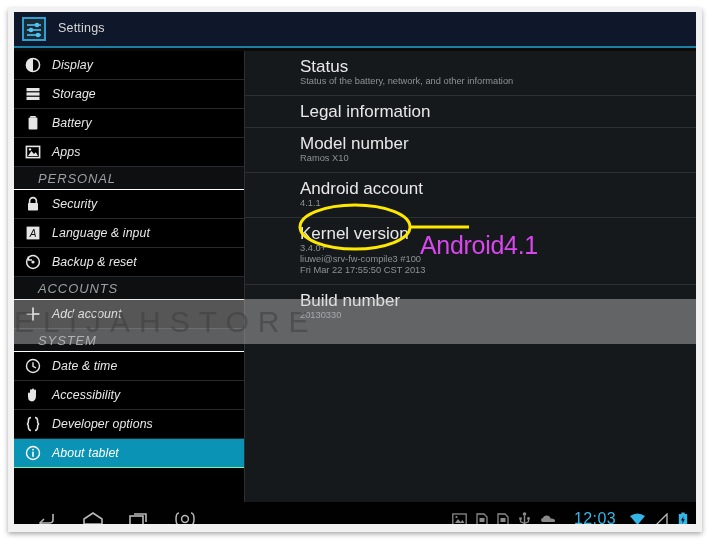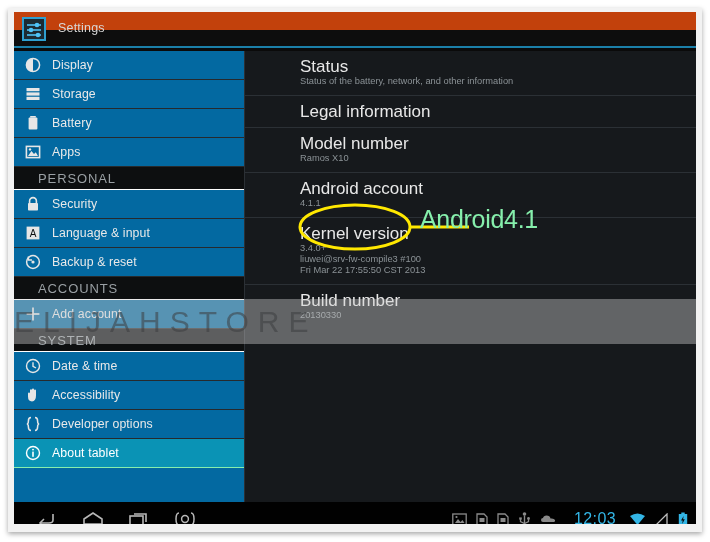--- a/index.html
+++ b/index.html
@@ -38,22 +38,22 @@
     height: 512px;
     background: #0d0d0d;
     overflow: hidden;
   }
 
   
   #titlebar {
     position: absolute;
     left: 0; top: 0;
     width: 682px;
-    height: 18px;
-    background: #c2410c;
+    height: 34px;
+    background: #0f172a;
   }
   #settings-icon {
     position: absolute;
     left: 8px;
     top: 5px;
     width: 24px;
     height: 24px;
     border: 2px solid #2e9fd0;
     background: #1c2b33;
     box-sizing: border-box;
@@ -93,21 +93,22 @@
     height: 451px;
     background: #111417;
   }
 
   
   #sidebar {
     position: absolute;
     left: 0; top: 0;
     width: 230px;
     height: 451px;
-    background: #0369a1;
+    background: #000000;
+    font-style: italic;
   }
   .nav-row {
     position: relative;
     height: 29px;
     display: flex;
     align-items: center;
     padding-left: 10px;
     border-bottom: 1px solid #262a2d;
     box-sizing: border-box;
   }
@@ -188,23 +189,23 @@
   #annotation {
     position: absolute;
     left: 0; top: 0;
     width: 682px;
     height: 451px;
     pointer-events: none;
   }
   #annot-text {
     position: absolute;
     left: 406px;
-    top: 154px;
+    top: 180px;
     font-size: 25px;
-    color: #86efac;
+    color: #d946ef;
     font-family: "Liberation Sans", sans-serif;
     letter-spacing: -0.3px;
   }
 
   
   #watermark {
     position: absolute;
     left: 0;
     top: 248px;
     width: 682px;

